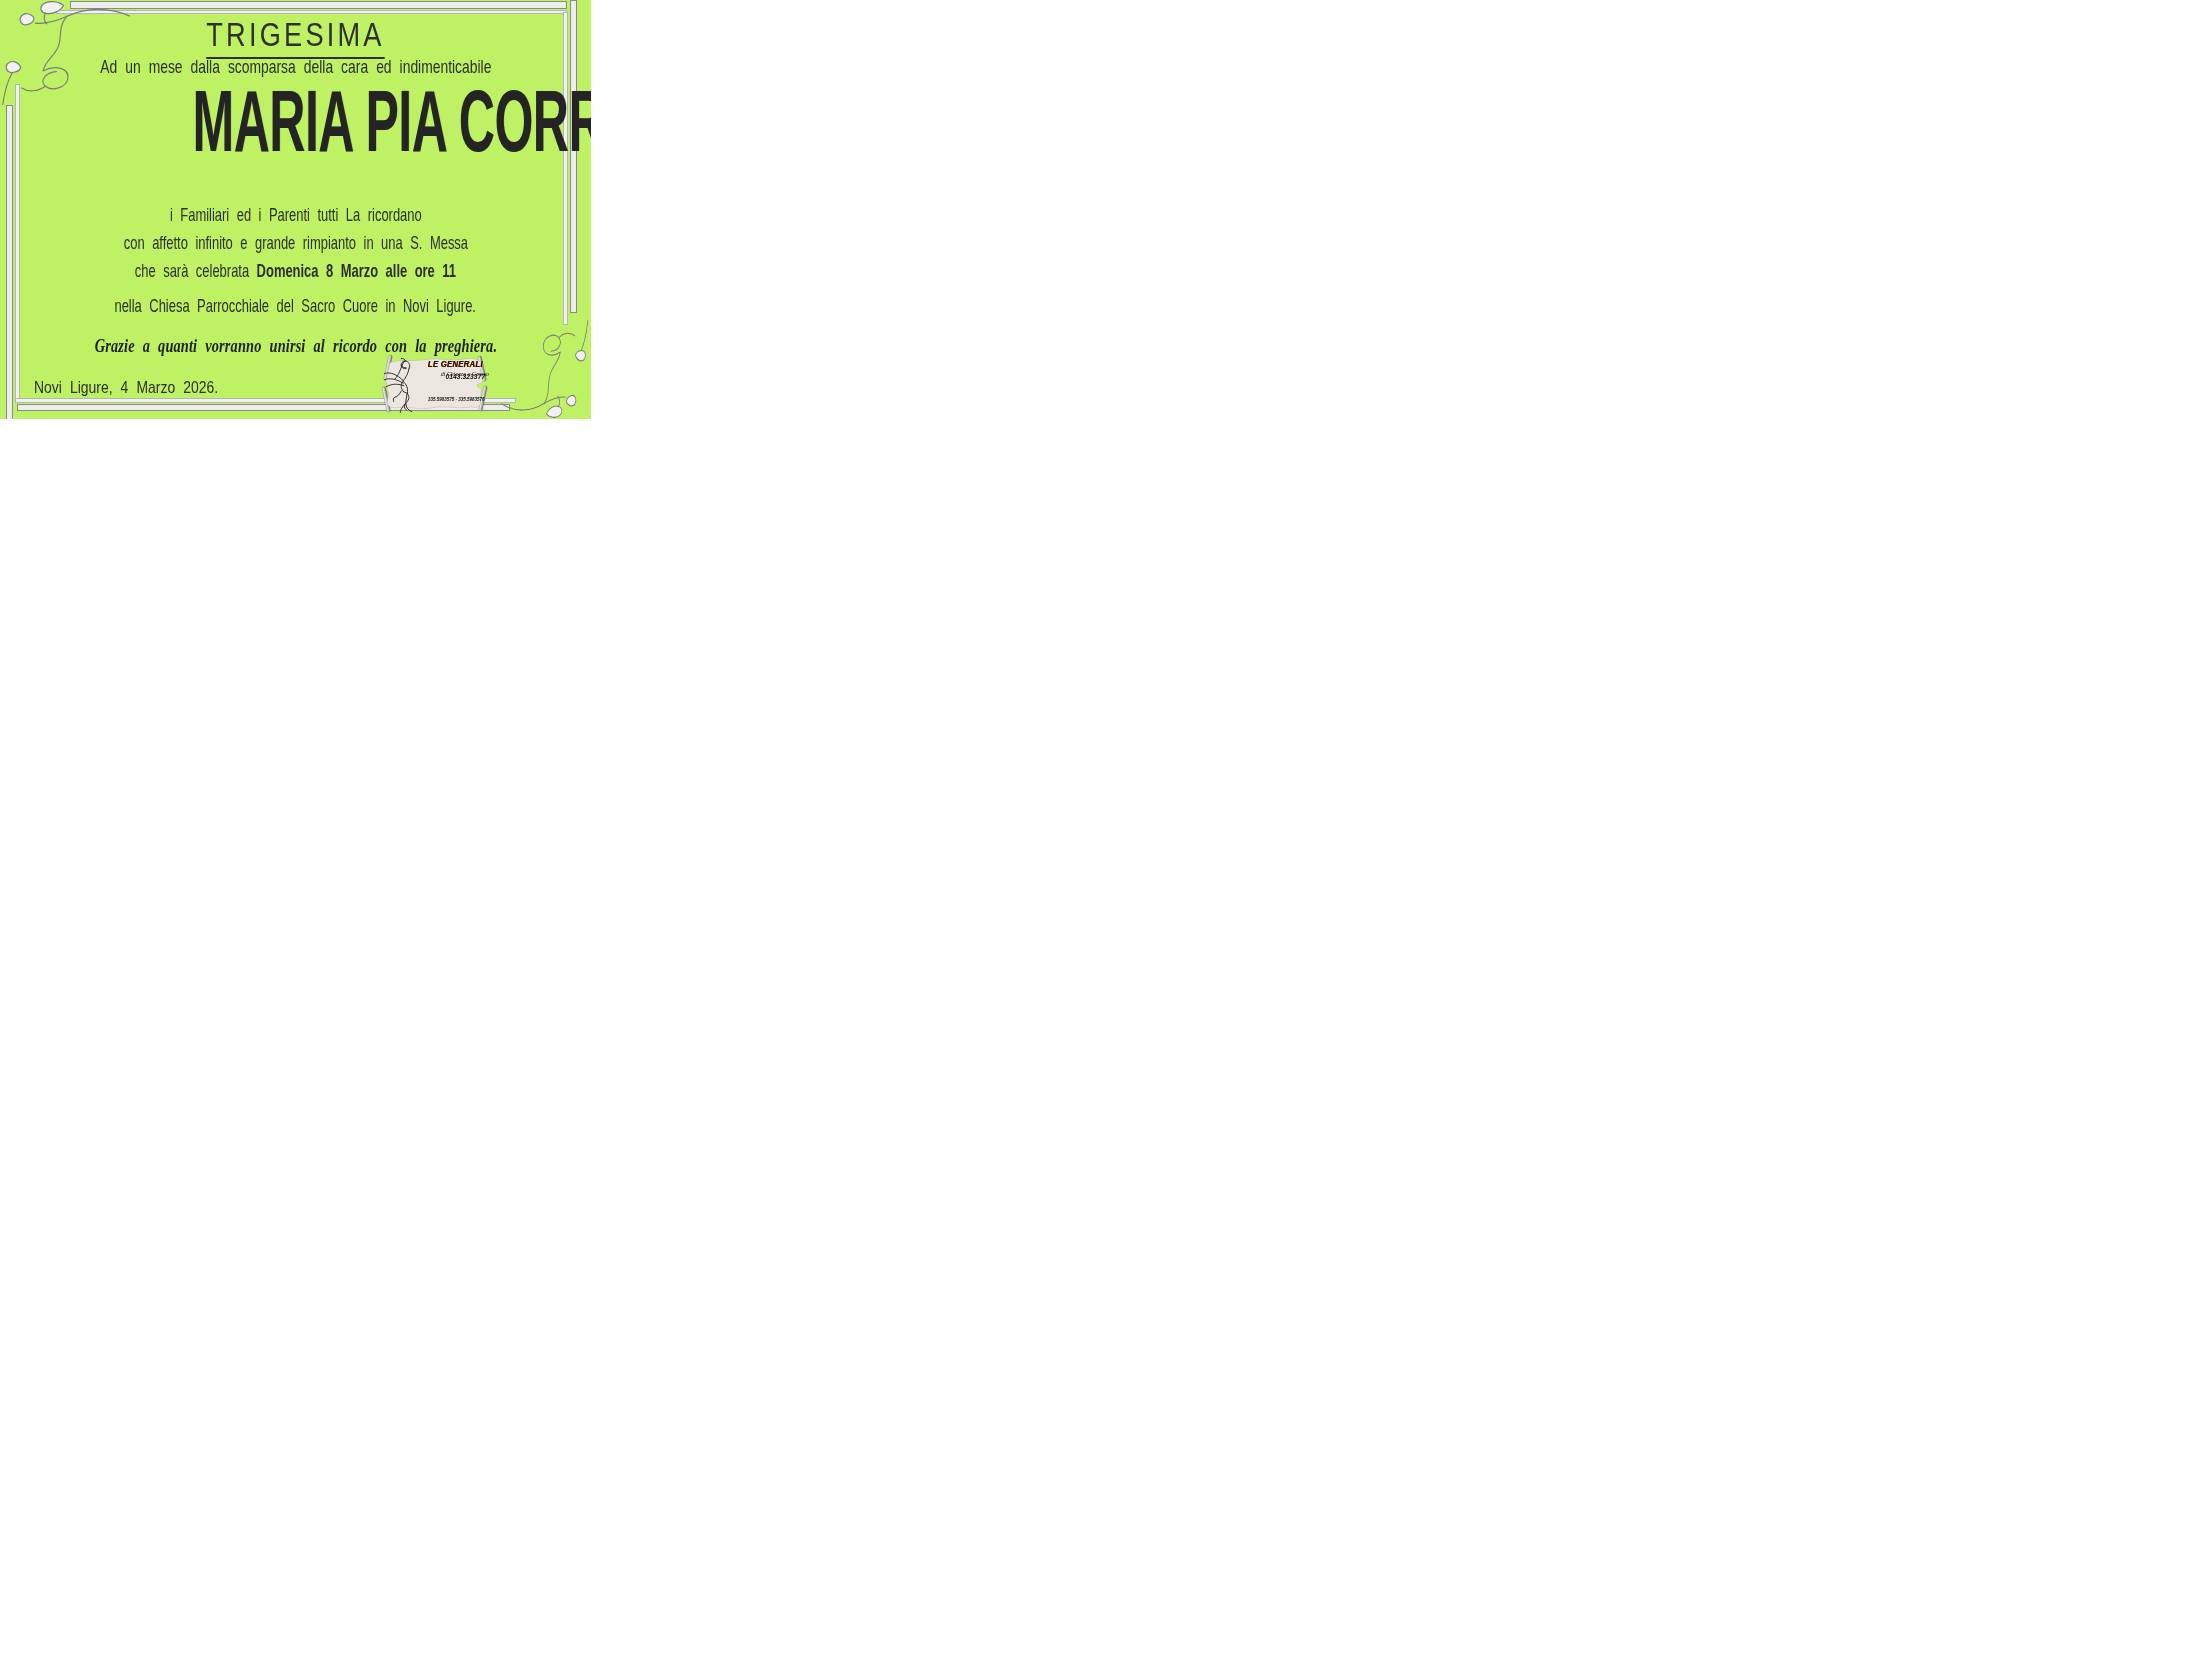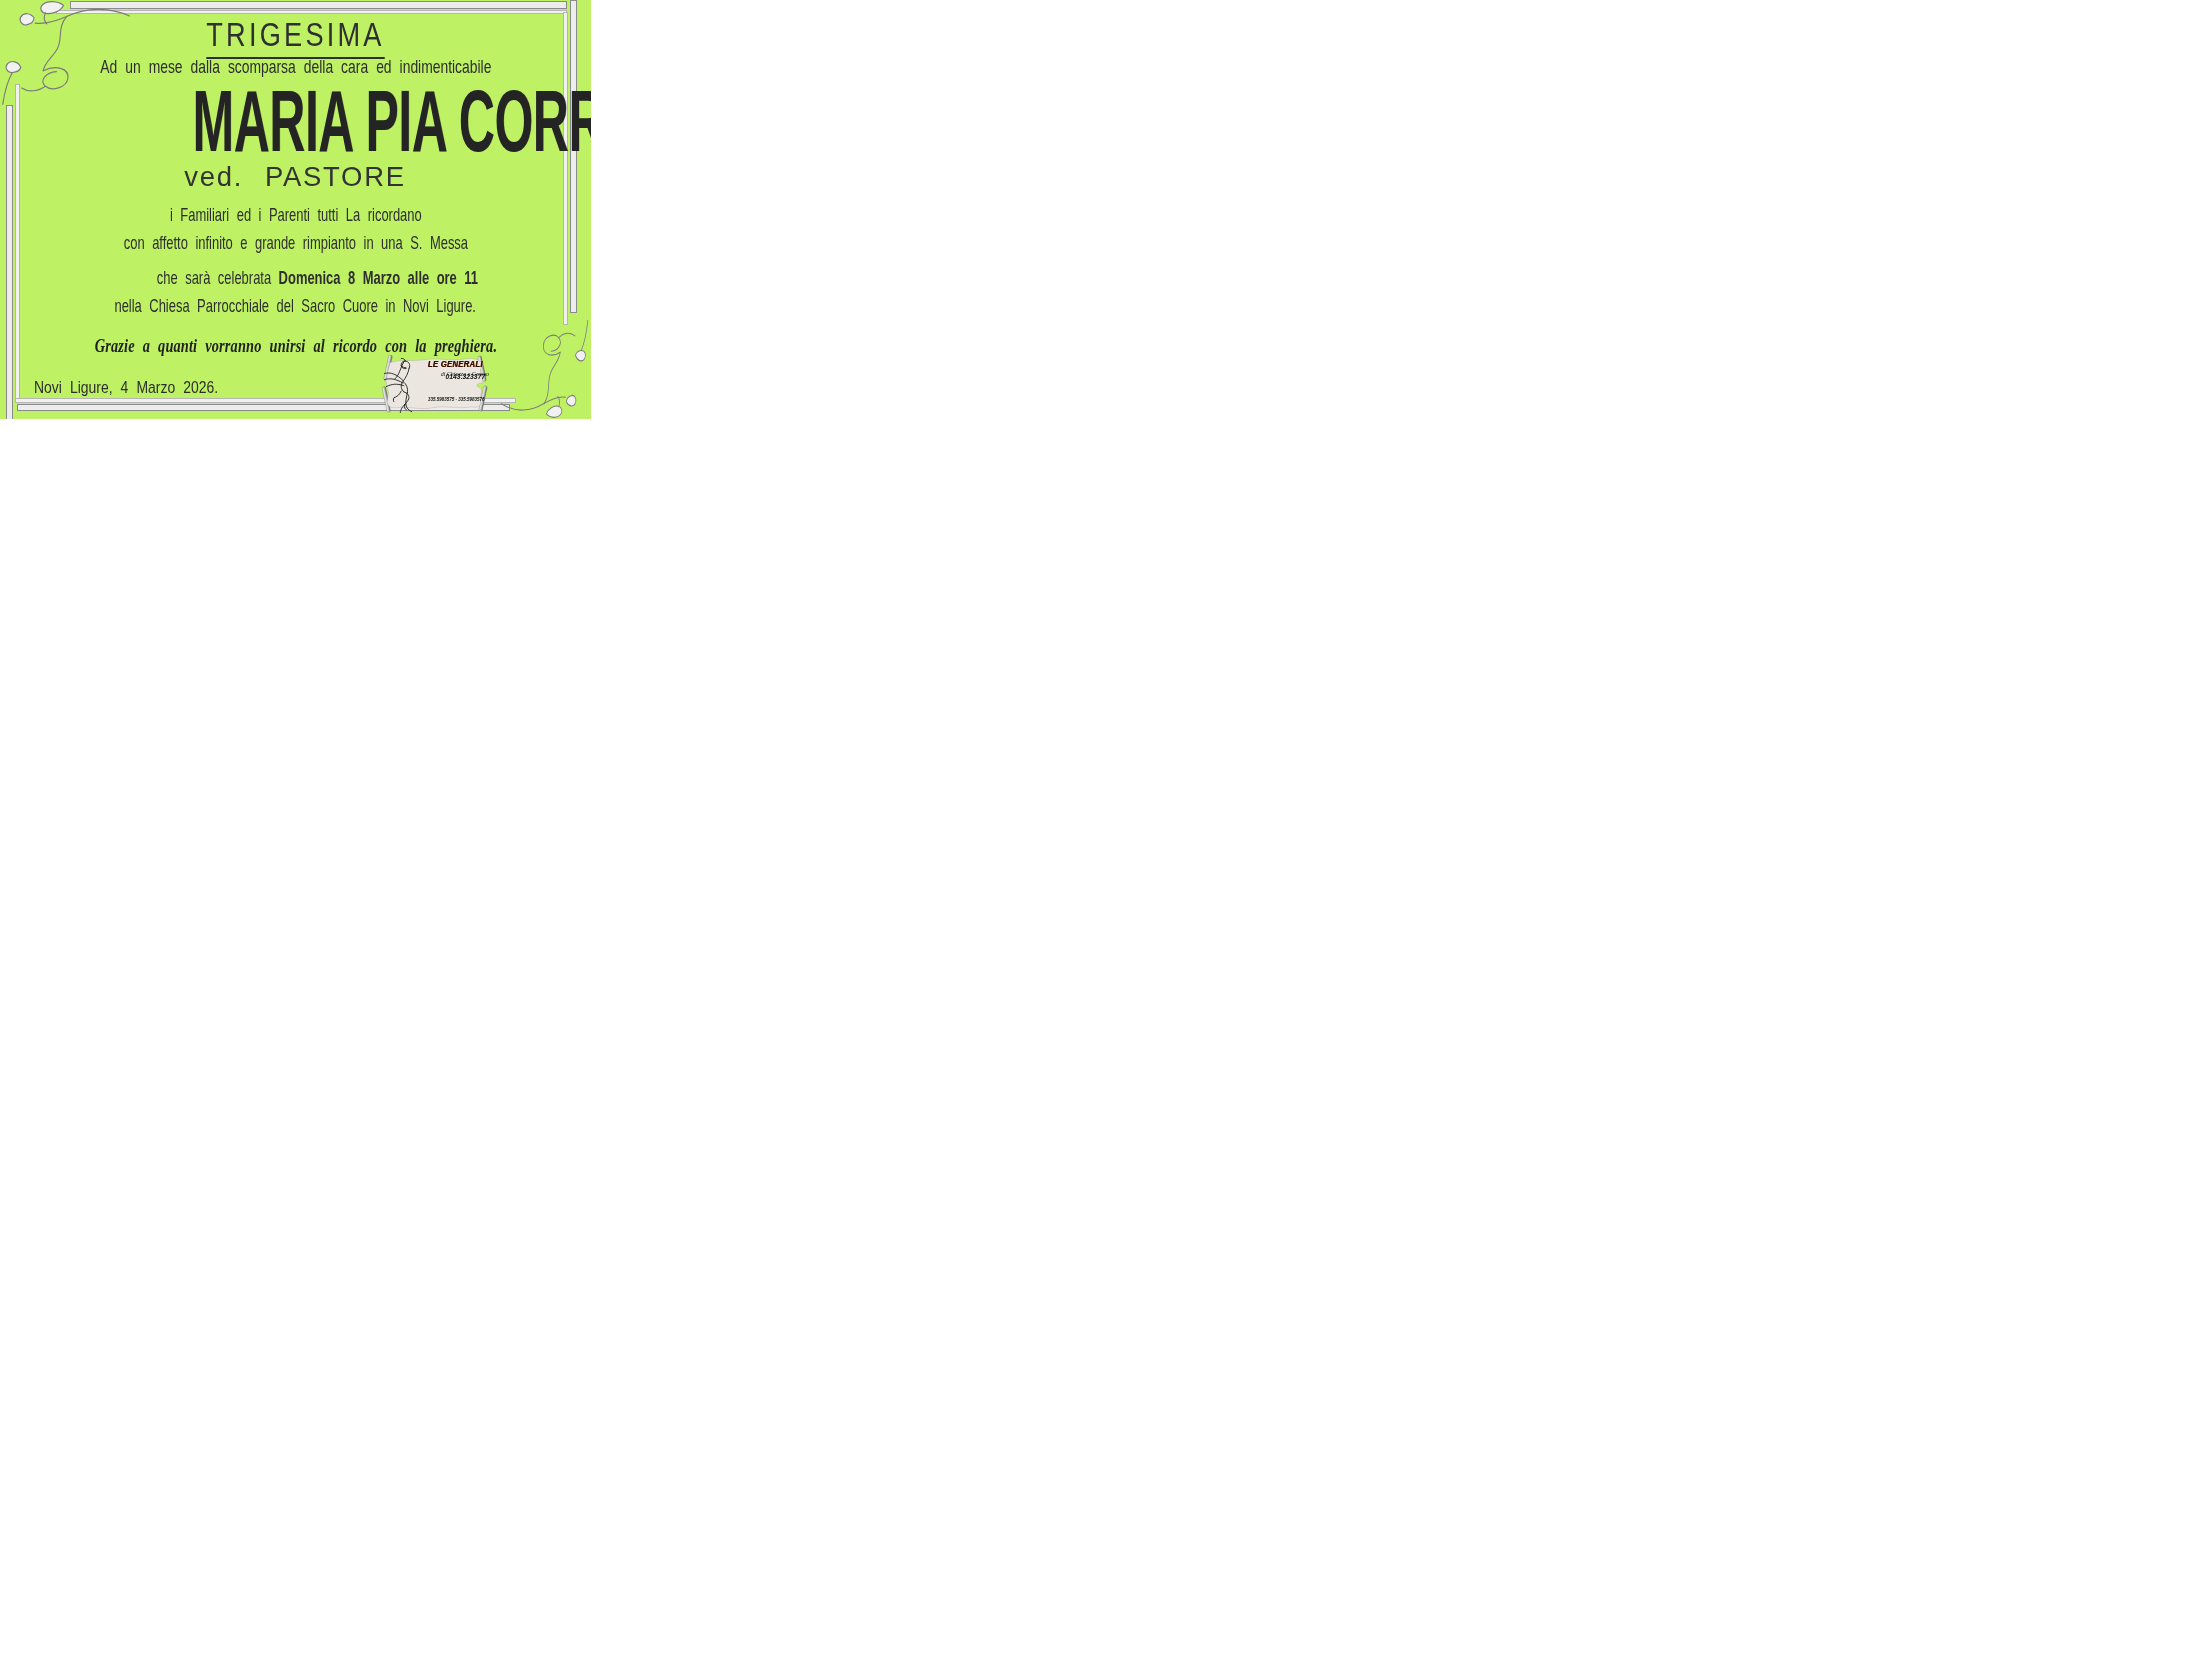--- a/index.html
+++ b/index.html
@@ -27,21 +27,21 @@
   .title-line .sq{transform:scaleX(0.80);}
   .title-line .u{border-bottom:2.2px solid #2f2f2f;padding-bottom:3.5px;}
   .subtitle-line{top:56px;font-size:18.5px;word-spacing:0.30em;}
   .subtitle-line .sq{transform:scaleX(0.75);}
   .name-line{top:77px;font-size:87px;font-weight:bold;line-height:1.0;color:#242424;}
   .name-line .sq{transform:scaleX(0.575);letter-spacing:-0.9px;text-shadow:0.9px 0.4px 0 rgba(0,0,0,0.18);}
   .ved-line{top:161px;font-size:28px;letter-spacing:1.8px;word-spacing:0.45em;color:#333;}
   .ved-line .sq{transform:scaleX(0.98);}
   .body-line{font-size:18.5px;word-spacing:0.30em;color:#2e2e2e;}
   .body-line .sq{transform:scaleX(0.70);}
-  .l1{top:204px;} .l2{top:232px;} .l3{top:267px;padding-left:22px;} .l4{top:295px;}
+  .l1{top:204px;} .l2{top:232px;} .l3{top:260px;} .l4{top:295px;}
   .thanks-line{top:335px;font-family:"Liberation Serif",serif;font-style:italic;font-weight:bold;
                font-size:19.4px;word-spacing:0.30em;letter-spacing:0.2px;color:#222;}
   .thanks-line .sq{transform:scaleX(0.74);}
   .dateline{position:absolute;left:34px;top:378px;font-size:17px;word-spacing:0.30em;white-space:nowrap;}
   .dateline .sq{transform:scaleX(0.82);transform-origin:left center;}
   
   .logo{position:absolute;left:380px;top:355px;width:111px;height:58px;}
   .logo svg{position:absolute;left:0;top:0;}
   .logo-text{position:absolute;text-align:right;white-space:nowrap;}
   .brand{left:39px;top:4.4px;width:70px;font-size:9.3px;font-weight:bold;font-style:italic;
@@ -98,23 +98,20 @@
   </div>
 
   <div class="line subtitle-line">
     <span class="sq">Ad un mese dalla scomparsa della cara ed indimenticabile</span>
   </div>
 
   <div class="line name-line">
     <span class="sq">MARIA PIA CORRADO</span>
   </div>
 
-  <div class="line ved-line">
-    <span class="sq">ved. PASTORE</span>
-  </div>
 
   <div class="line body-line l1">
     <span class="sq">i Familiari ed i Parenti tutti La ricordano</span>
   </div>
   <div class="line body-line l2">
     <span class="sq">con affetto infinito e grande rimpianto in una S. Messa</span>
   </div>
   <div class="line body-line l3">
     <span class="sq">
       <span>che sarà celebrata </span><b>Domenica 8 Marzo alle ore 11</b>

